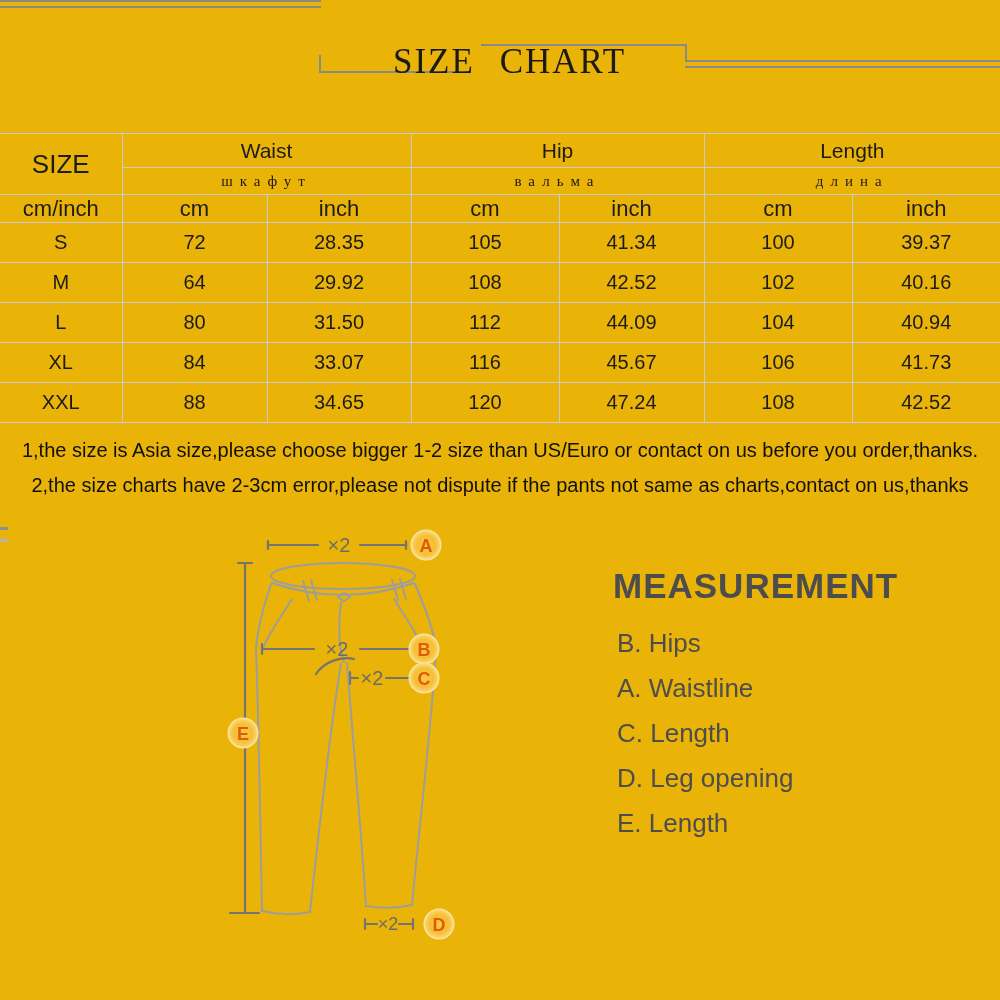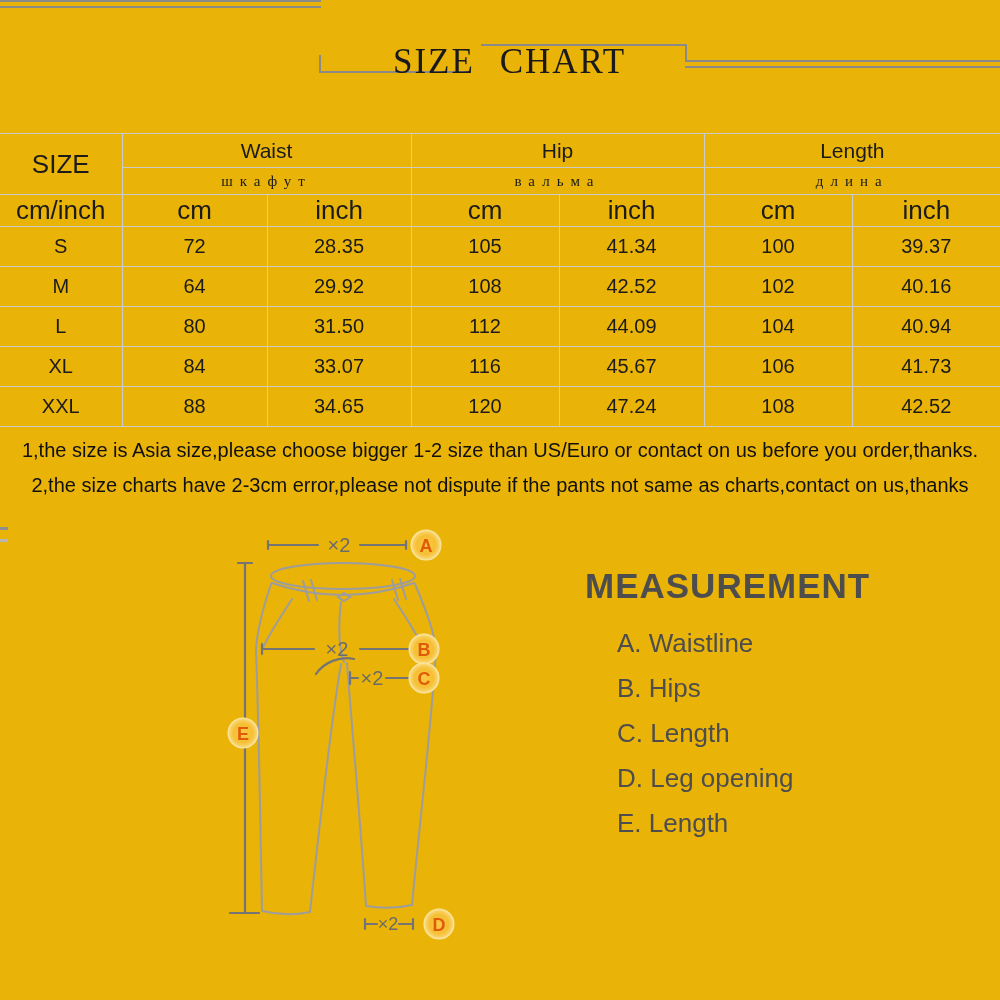--- a/index.html
+++ b/index.html
@@ -20,29 +20,29 @@
 
   
   table.size-table{position:absolute;left:0;top:133px;width:1000px;border-collapse:collapse;table-layout:fixed;}
   .size-table th,.size-table td{border:1px solid #cbcbcb;text-align:center;vertical-align:middle;
          padding:0;font-weight:normal;color:#1b1b1b;}
   .size-table tr>*:first-child{border-left:none;}
   .size-table tr>*:last-child{border-right:none;}
   .size-head{font-size:26px;}
   .en-head{font-size:21px;height:33px;}
   .ru-head{font-family:"Liberation Serif",serif;font-size:15px;letter-spacing:7px;height:26px;color:#222;}
-  .unit-row td{font-size:26px;height:27px;}
+  .unit-row td{font-size:22px;height:27px;}
   .size-table tbody td{font-size:20px;height:39px;}
 
   
   .notes{position:absolute;left:0;top:429px;width:1000px;text-align:center;}
   .notes p{margin:8px;font-size:20px;line-height:27px;color:#101010;}
 
   
-  .meas-heading{position:absolute;left:585px;top:566px;font-size:35px;font-weight:600;
+  .meas-heading{position:absolute;left:613px;top:566px;font-size:35px;font-weight:600;
         color:#4d4d4d;letter-spacing:1px;}
   ul.meas-list{position:absolute;left:617px;top:630px;margin:0;padding:0;list-style:none;}
   ul.meas-list li{font-size:26px;line-height:26px;margin-bottom:19px;color:#4d4d4d;}
 
   
   #pants-svg{position:absolute;left:170px;top:520px;}
   .x2-label{font-family:"Liberation Sans",sans-serif;fill:#6b6b6b;}
 
   
   #edge-artifact{position:absolute;left:0;top:527px;width:8px;height:9px;
@@ -142,22 +142,22 @@
       </tbody>
   </table>
 
   <div class="notes">
     <p>1,the size is Asia size,please choose bigger 1-2 size than US/Euro or contact on us before you order,thanks.</p>
     <p>2,the size charts have 2-3cm error,please not dispute if the pants not same as charts,contact on us,thanks</p>
   </div>
 
   <div class="meas-heading">MEASUREMENT</div>
   <ul class="meas-list">
+      <li>B. Hips</li>
       <li>A. Waistline</li>
-      <li>B. Hips</li>
       <li>C. Length</li>
       <li>D. Leg opening</li>
       <li>E. Length</li>
     </ul>
 
   <svg id="pants-svg" width="320" height="440" viewBox="170 520 320 440" xmlns="http://www.w3.org/2000/svg">
     <defs>
       <radialGradient id="badgeGrad">
         <stop offset="0%" stop-color="#F9CA44"></stop>
         <stop offset="60%" stop-color="#F6BF33"></stop>

